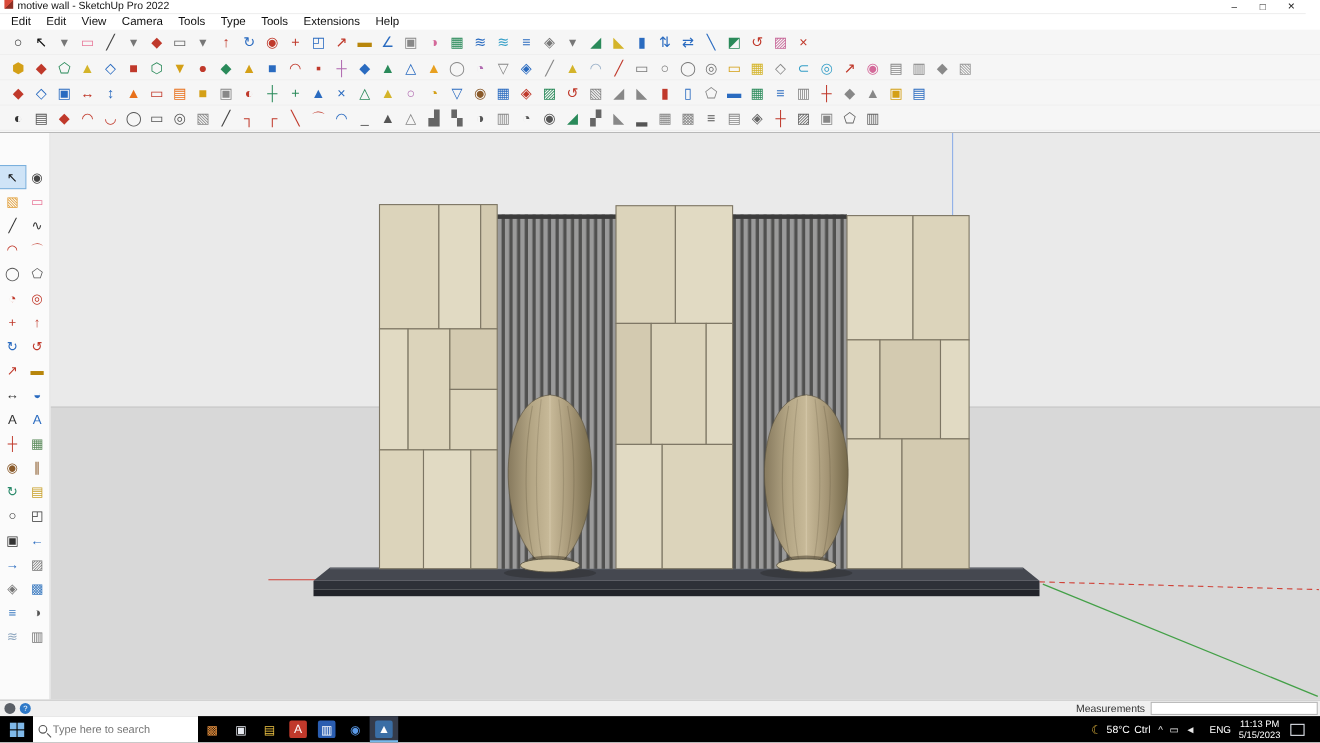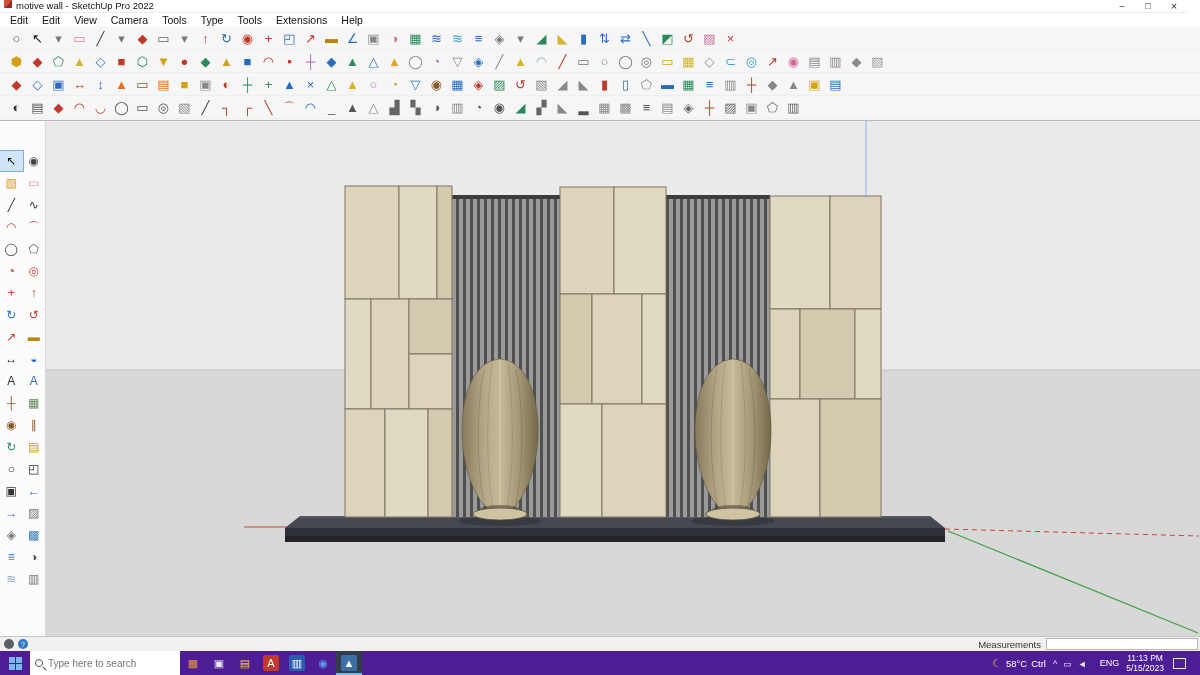--- a/index.html
+++ b/index.html
@@ -44,21 +44,21 @@
   .sb-circle { width:10px; height:10px; border-radius:50%; margin:0 2px; display:inline-flex;
                align-items:center; justify-content:center; font-size:7px; color:#fff; }
   #sb-geo { background:#5a5f66; }
   #sb-help { background:#2e79c8; }
   #sb-hint { margin-left:4px; white-space:nowrap; }
   #sb-right { margin-left:auto; display:flex; align-items:flex-end; }
   #measure-label { margin-right:5px; color:#333; }
   #measure-box { width:152px; height:12px; background:#fff; border:1px solid #b5b5b5; font-size:9px; padding:0 3px; }
 
   
-  #taskbar { position:absolute; top:651px; left:0; right:0; height:24px; background:#4c1d95;
+  #taskbar { position:absolute; top:651px; left:0; right:0; height:24px; background:#000000;
              display:flex; align-items:stretch; color:#fff; }
   #start-btn { width:30px; display:flex; align-items:center; justify-content:center; }
   #start-logo { display:grid; grid-template-columns:6px 6px; grid-template-rows:6px 6px; gap:1px; }
   #start-logo span { background:#7fb8e8; }
   #search-box { width:150px; background:#ffffff; display:flex; align-items:center; padding:0 5px; }
   #search-glyph { width:8px; height:8px; border:1.4px solid #555; border-radius:50%; position:relative; margin-right:5px; flex:none; }
   #search-glyph::after { content:""; position:absolute; width:5px; height:1.4px; background:#555;
                          transform:rotate(45deg); left:6px; top:8px; }
   #search-input { border:none; outline:none; font-size:10px; color:#444; width:100%; background:transparent;
                   font-family:"Liberation Sans", sans-serif; }

